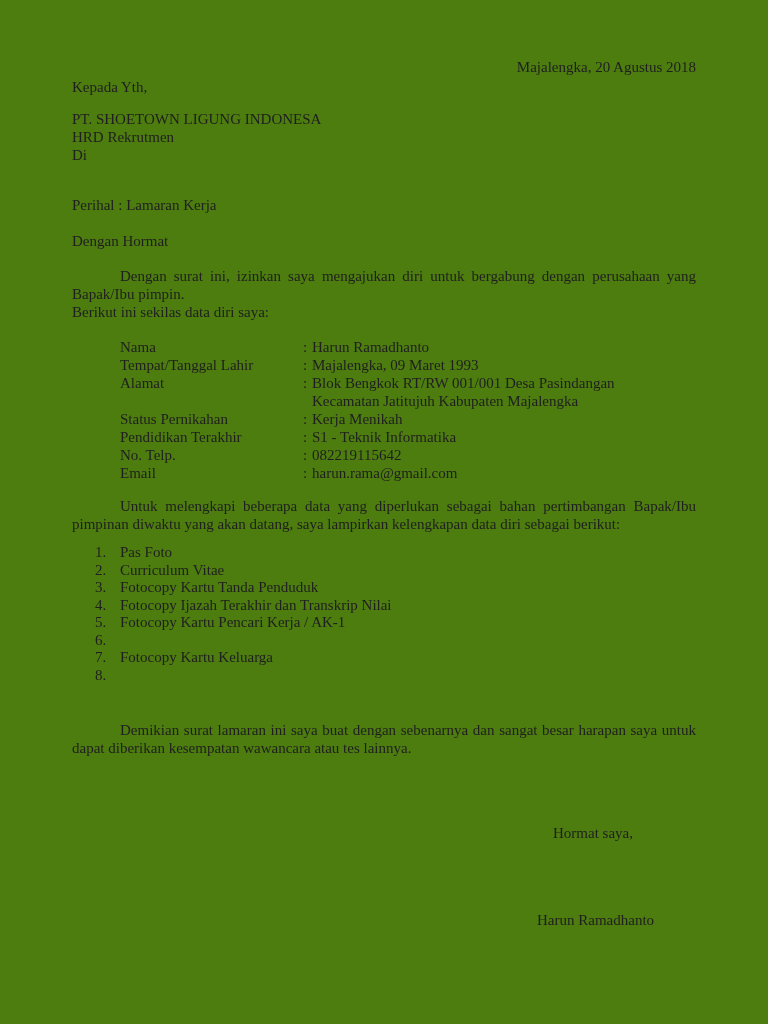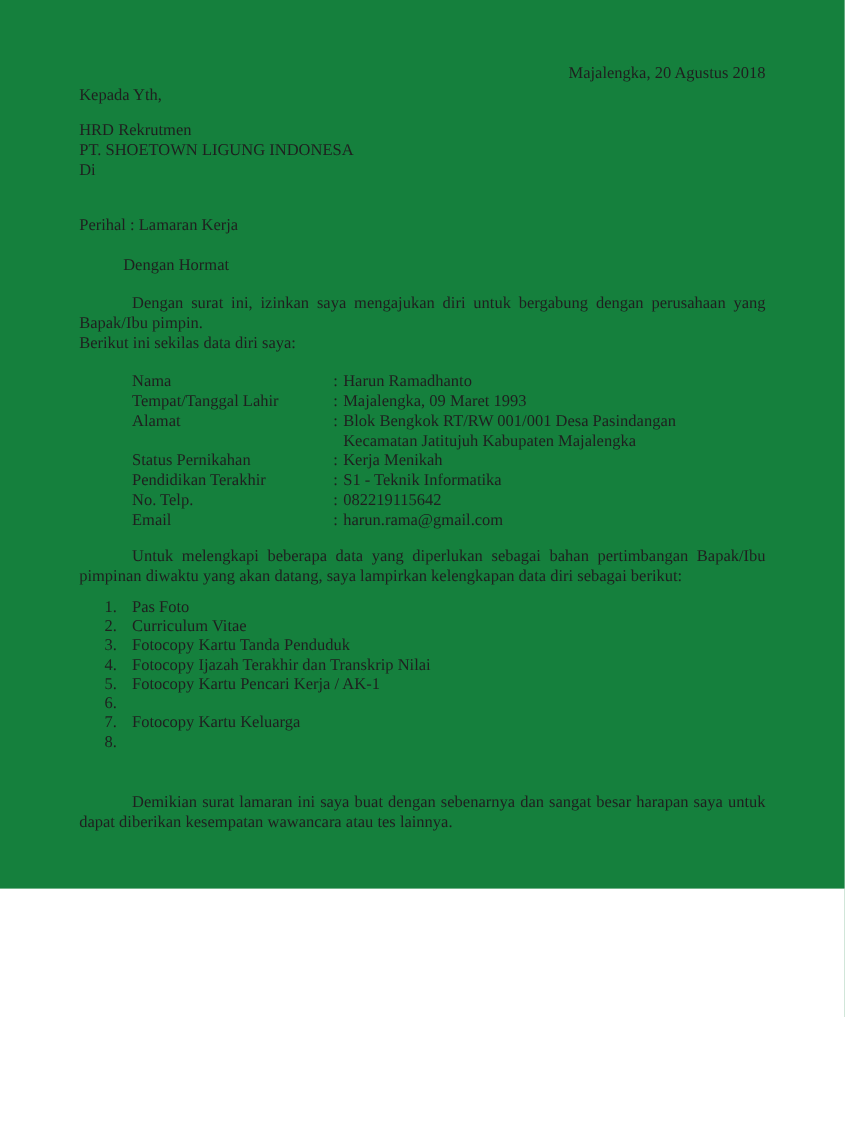--- a/index.html
+++ b/index.html
@@ -1,19 +1,19 @@
 <!DOCTYPE html>
 <html><head>
 <meta charset="utf-8">
 <style>
   html,body{margin:0;padding:0;background:#ffffff;}
   .page{
     position:relative;
-    width:768px;height:808px;
-    background:#15803d;
+    width:768px;height:1024px;
+    background:#4d7c0f;
     font-family:"Liberation Serif","DejaVu Serif",serif;
     font-size:15px;line-height:18px;
     color:#1f1f1f;
     overflow:hidden;
   }
   .abs{position:absolute;}
   .para{text-align:justify;text-indent:48px;width:624px;}
   .drow{display:flex;line-height:18px;}
   .drow .lbl{width:183px;flex:none;}
   .drow .col{width:9px;flex:none;}
@@ -25,28 +25,28 @@
 </head>
 <body>
 
 <div class="page">
 
   <div class="abs" style="left:72px;top:58px;width:624px;text-align:right;">Majalengka, 20 Agustus 2018</div>
 
   <div class="abs" style="left:72px;top:78px;">Kepada Yth,</div>
 
   <div class="abs" style="left:72px;top:110px;">
+    <div>PT. SHOETOWN LIGUNG INDONESA</div>
     <div>HRD Rekrutmen</div>
-    <div>PT. SHOETOWN LIGUNG INDONESA</div>
     <div>Di</div>
   </div>
 
   <div class="abs" style="left:72px;top:196px;">Perihal : Lamaran Kerja</div>
 
-  <div class="abs" style="left:72px;top:232px;margin-left:40px;">Dengan Hormat</div>
+  <div class="abs" style="left:72px;top:232px;">Dengan Hormat</div>
 
   <div class="abs" style="left:72px;top:267px;width:624px;">
     <div class="para">Dengan surat ini, izinkan saya mengajukan diri untuk bergabung dengan perusahaan yang Bapak/Ibu pimpin.</div>
     <div>Berikut ini sekilas data diri saya:</div>
   </div>
 
   <div class="abs" style="left:120px;top:338px;width:576px;">
     <div class="drow">
       <span class="lbl">Nama</span>
         <span class="col">:</span>

